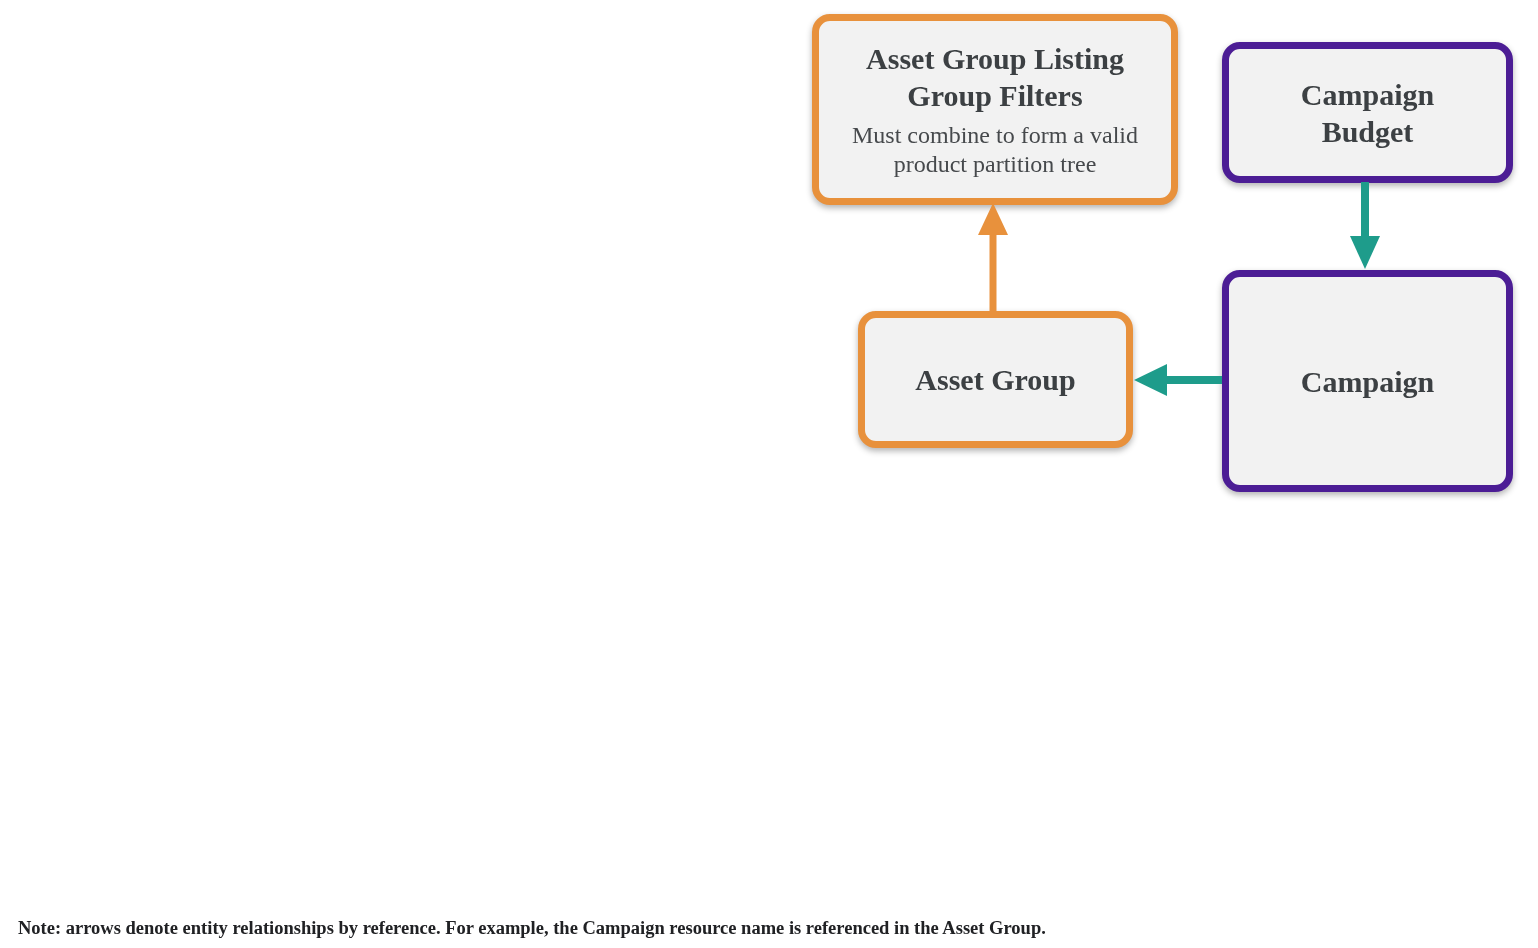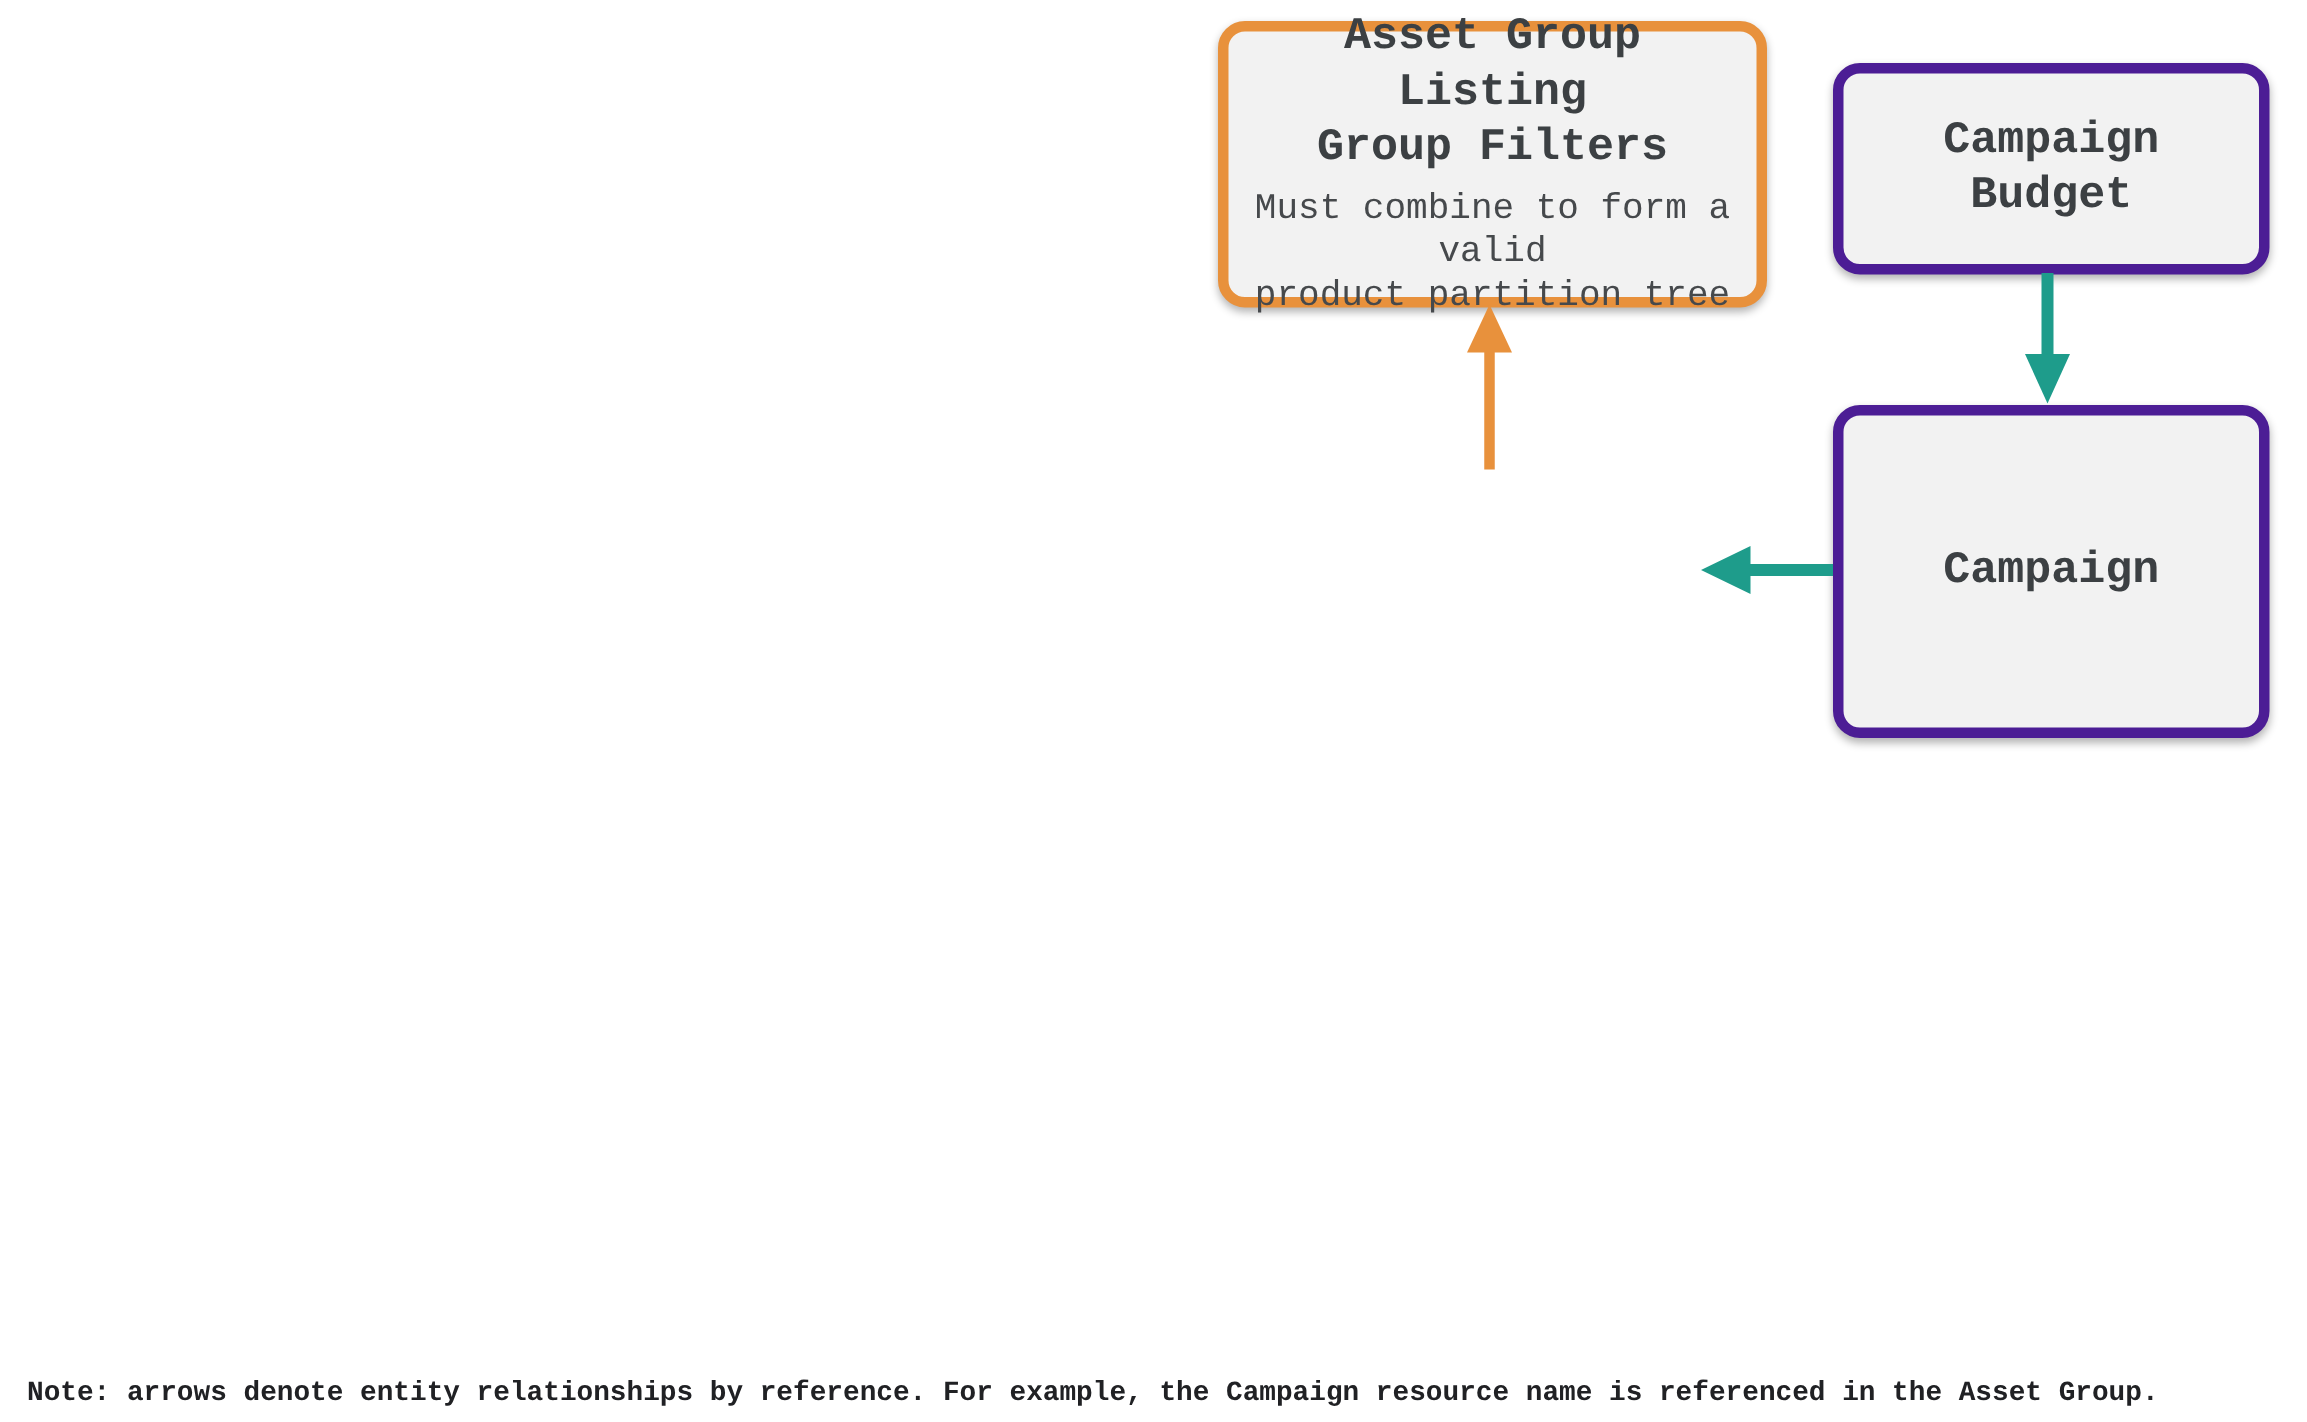--- a/index.html
+++ b/index.html
@@ -2,21 +2,21 @@
 <html><head>
 <meta charset="utf-8">
 <style>
   html, body { margin: 0; padding: 0; background: #ffffff; }
   .stage {
     position: relative;
     width: 1538px;
     height: 948px;
     background: #ffffff;
     overflow: hidden;
-    font-family: Liberation Mono, monospace;
+    font-family: Liberation Serif, serif;
   }
   .node {
     position: absolute;
     box-sizing: border-box;
     background: #F2F2F2;
     border-radius: 18px;
     display: flex;
     flex-direction: column;
     align-items: center;
     justify-content: center;
@@ -75,20 +75,23 @@
 Group Filters</div>
     <div class="node__sub">Must combine to form a valid
 product partition tree</div>
   </div>
 
   <div class="node node--teal" id="node-campaign-budget">
     <div class="node__title">Campaign
 Budget</div>
   </div>
 
+  <div class="node node--orange" id="node-asset-group">
+    <div class="node__title">Asset Group</div>
+  </div>
 
   <div class="node node--teal" id="node-campaign">
     <div class="node__title">Campaign</div>
   </div>
 
   <svg class="arrows" viewBox="0 0 1538 948" xmlns="http://www.w3.org/2000/svg">
     <g>
       <line x1="993" y1="313" x2="993" y2="230" stroke="#E8913C" stroke-width="7"></line>
       <polygon points="993,203 978,235 1008,235" fill="#E8913C"></polygon>
     </g>

